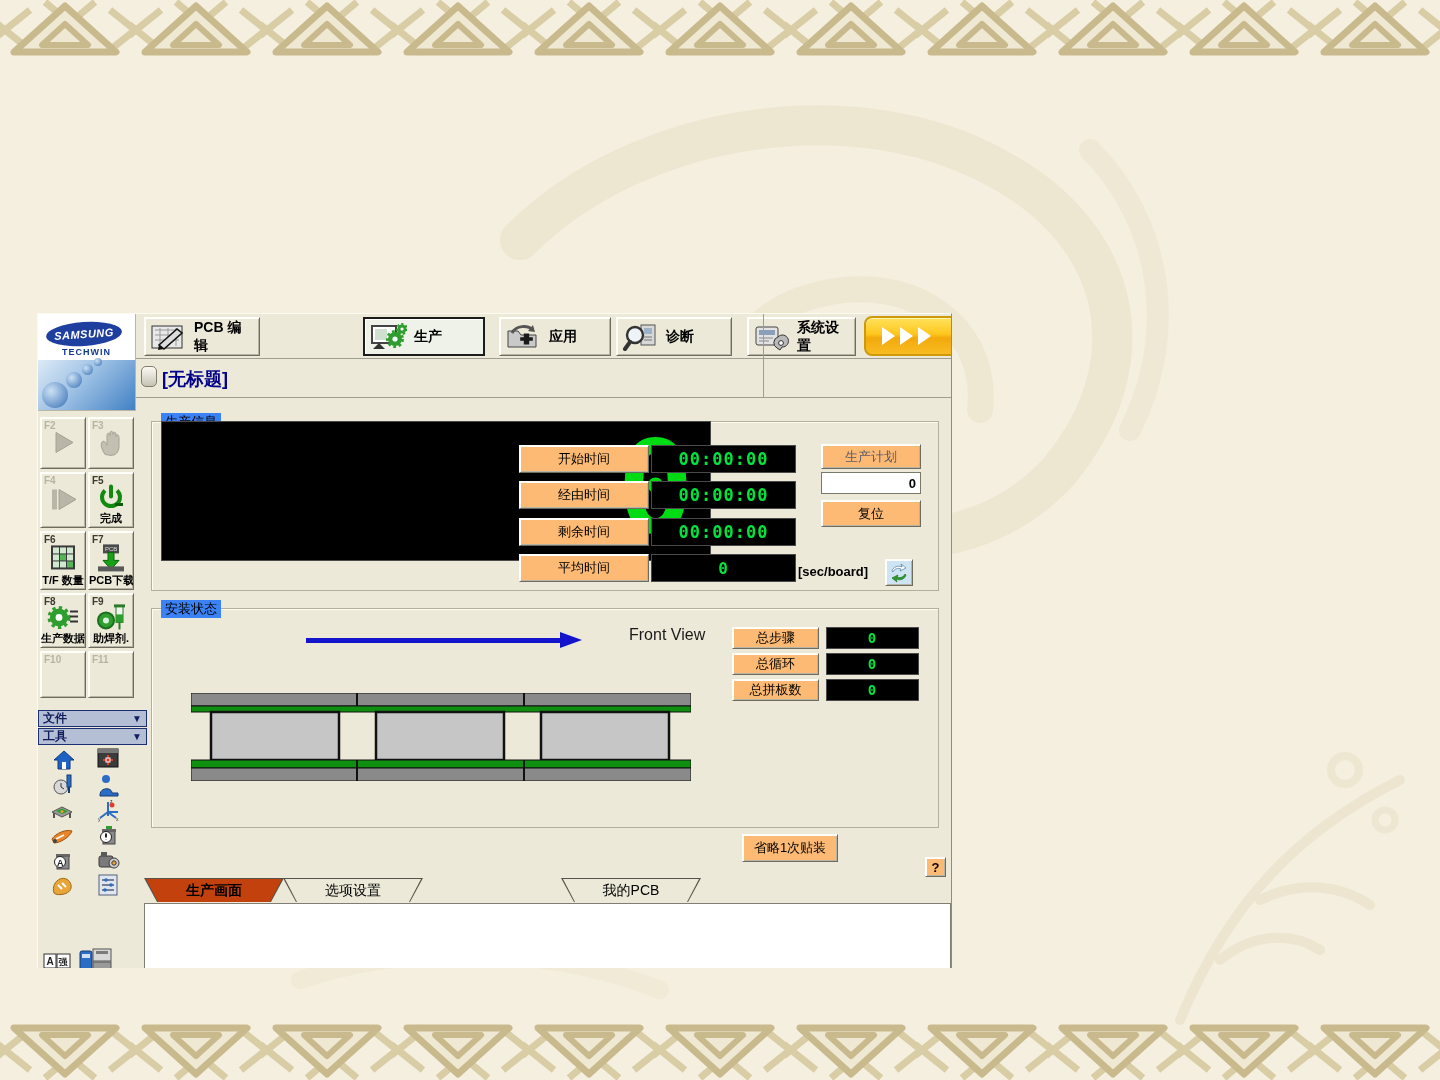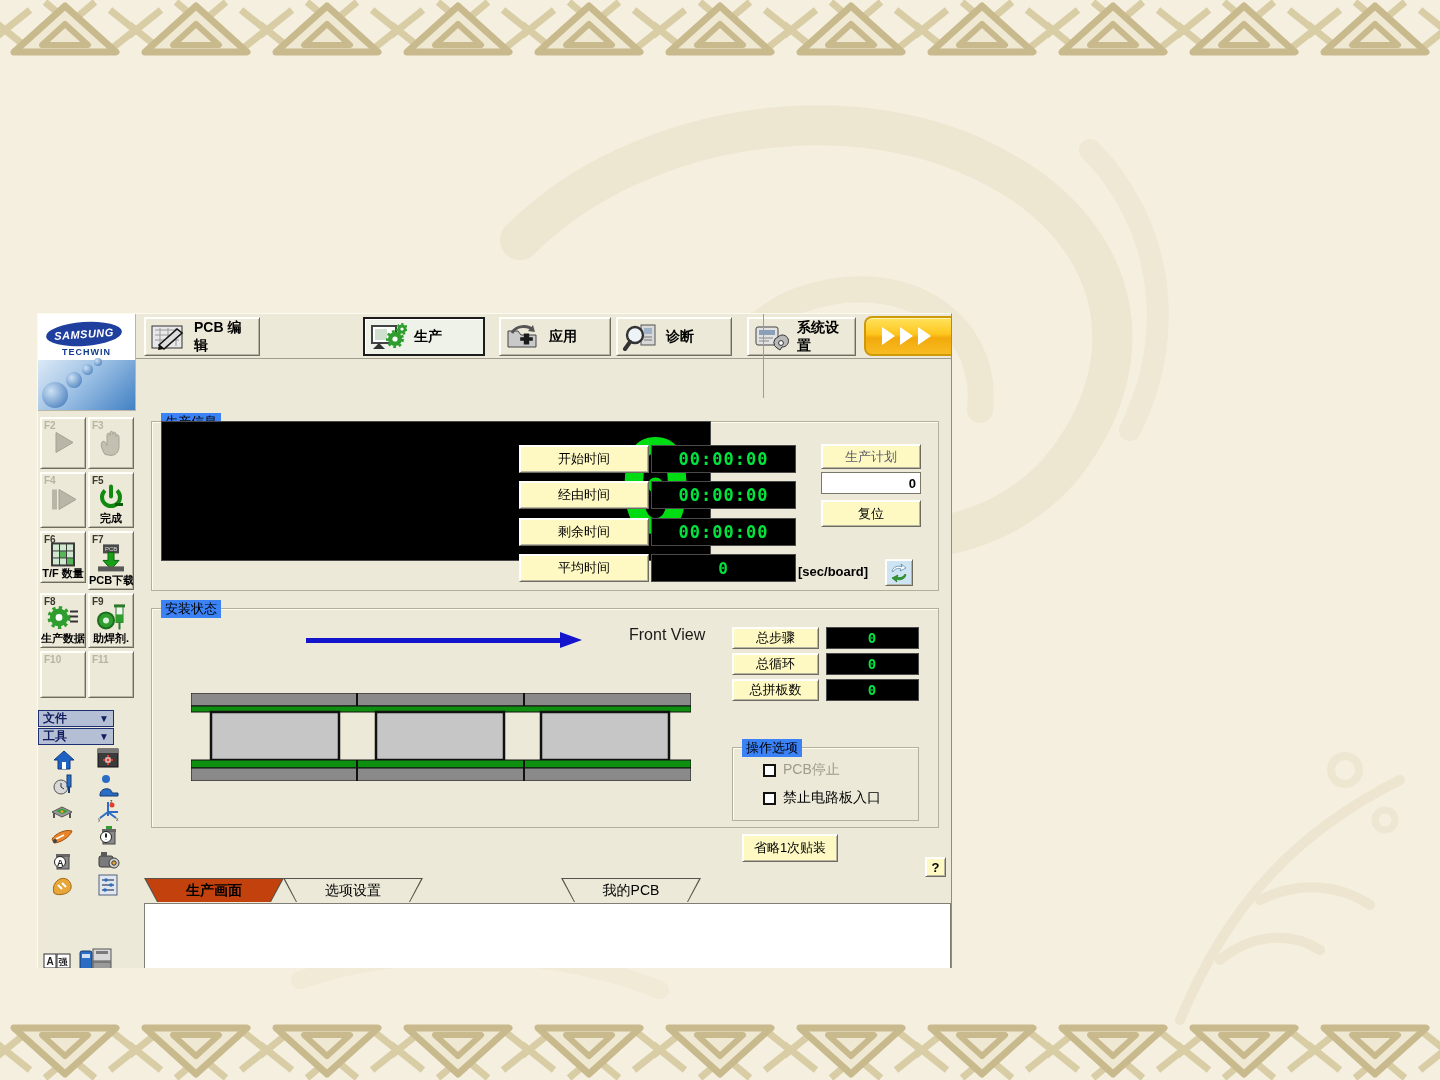--- a/index.html
+++ b/index.html
@@ -67,29 +67,29 @@
   .fkey {
     background:#ece9d8; border:1px solid; border-color:#fffef6 #6e6c5e #6e6c5e #fffef6;
     box-shadow:inset 1px 1px 0 #fff, inset -1px -1px 0 #b7b4a4;
     cursor:pointer; overflow:hidden;
   }
   .fkey .fk { position:absolute; left:3px; top:2px; font-size:10px; font-weight:bold; color:#3c3a30; }
   .fkey.dis .fk { color:#b7b4a5; }
   .fkey .flabel { position:absolute; left:0; bottom:1px; width:100%; text-align:center; font-size:11px; font-weight:bold; color:#000; white-space:nowrap; }
   .fkey .ficon { position:absolute; left:50%; top:50%; transform:translate(-50%,-52%); }
   .menu-bar {
-    left:0; width:76px; height:17px; background:#b4bed4; border:1px solid #1d2f73;
+    left:0; width:109px; height:17px; background:#b4bed4; border:1px solid #1d2f73;
     display:flex; align-items:center; padding:0 4px; color:#101d5e; font-weight:bold; font-size:12px; cursor:pointer;
   }
   .menu-bar .car { margin-left:auto; font-size:10px; }
   .sideicon { width:24px; height:24px; cursor:pointer; }
 
   
   .panel3d {
-    background:#fef9c3; border:1px solid; border-color:#fffef6 #6e6c5e #6e6c5e #fffef6;
+    background:#fdba74; border:1px solid; border-color:#fffef6 #6e6c5e #6e6c5e #fffef6;
     box-shadow:inset 1px 1px 0 #fff, inset -1px -1px 0 #b7b4a4;
     display:flex; align-items:center; justify-content:center; font-size:13px;
   }
   .btn3d { cursor:pointer; }
   .led {
     background:#000; border:1px solid #4a4a4a;
     color:#00e53e; font-family:"DejaVu Sans Mono", monospace; font-weight:bold;
     display:flex; align-items:center; justify-content:center; letter-spacing:1px;
   }
   .groupbox { border:1px solid #b2af9d; box-shadow:inset 1px 1px 0 #fffdf0; }
@@ -209,20 +209,24 @@
     <div class="abs idle-btn">
       <span class="idle-arrows">
           <b></b>
           <b></b>
           <b></b>
         </span>
 
     </div>
   </div>
 
+  <div class="abs titlerow">
+    <div class="abs title-chip"></div>
+    <div class="abs title-text">[无标题]</div>
+  </div>
   <div class="abs vdivider"></div>
 
   <div class="abs fkey dis" style="left:2px;top:103px;width:46px;height:52px;">
     <span class="fk">F2</span>
     <svg class="ficon" width="26" height="26">
         <path d="M6 3 L23 13 L6 23 Z" fill="#b9b6a7" stroke="#a5a293"></path>
       </svg>
   </div>
   <div class="abs fkey dis" style="left:50px;top:103px;width:46px;height:52px;">
     <span class="fk">F3</span>
@@ -239,21 +243,21 @@
   </div>
   <div class="abs fkey" style="left:50px;top:158px;width:46px;height:56px;">
     <span class="fk">F5</span>
     <svg class="ficon" style="top:46%" width="28" height="30">
       <path d="M14 4 V14" stroke="#128a12" stroke-width="4" stroke-linecap="round"></path>
       <path d="M8 8 A9 9 0 1 0 20 8" fill="none" stroke="#128a12" stroke-width="4"></path>
       <path d="M18 22 h8" stroke="#0c5c0c" stroke-width="3"></path>
     </svg>
     <span class="flabel">完成</span>
   </div>
-  <div class="abs fkey" style="left:2px;top:217px;width:46px;height:52px;">
+  <div class="abs fkey" style="left:2px;top:217px;width:46px;height:59px;">
     <span class="fk">F6</span>
     <svg class="ficon" style="top:46%" width="28" height="28">
       <rect x="2" y="2" width="24" height="24" fill="#3a3a3a"></rect>
       <g fill="#cfe8cf">
           <rect x="4" y="4" width="6" height="6"></rect>
           <rect x="11" y="4" width="6" height="6"></rect>
           <rect x="18" y="4" width="6" height="6"></rect>
           <rect x="4" y="11" width="6" height="6"></rect>
           <rect x="18" y="11" width="6" height="6"></rect>
           <rect x="4" y="18" width="6" height="6"></rect>
@@ -485,31 +489,20 @@
     <path d="M166 0 V13 M333 0 V13" stroke="#111" stroke-width="2"></path>
     <rect x="0" y="13" width="500" height="6" fill="#0f8f0f" stroke="#111" stroke-width="1"></rect>
     <rect x="20" y="19" width="128" height="48" fill="#c6c6c6" stroke="#111" stroke-width="2.5"></rect>
     <rect x="185" y="19" width="128" height="48" fill="#c6c6c6" stroke="#111" stroke-width="2.5"></rect>
     <rect x="350" y="19" width="128" height="48" fill="#c6c6c6" stroke="#111" stroke-width="2.5"></rect>
     <rect x="0" y="67" width="500" height="8" fill="#0f8f0f" stroke="#111"></rect>
     <rect x="0" y="75" width="500" height="13" fill="#8a8a8a" stroke="#111"></rect>
     <path d="M166 67 V88 M333 67 V88" stroke="#111" stroke-width="2"></path>
   </svg>
 
-  <div class="abs groupbox" style="left:694px;top:433px;width:187px;height:74px;">
-    <span class="grouplabel">操作选项</span>
-    <div class="cbrow dis" style="left:30px;top:13px;">
-      <span class="cb"></span>
-      <span>PCB停止</span>
-    </div>
-    <div class="cbrow" style="left:30px;top:41px;">
-      <span class="cb"></span>
-      <span>禁止电路板入口</span>
-    </div>
-  </div>
 
   <div class="abs panel3d btn3d" style="left:704px;top:520px;width:96px;height:28px;">
       <span>省略1次贴装</span>
     </div>
   <div class="abs panel3d btn3d helpbtn">
       <span>?</span>
     </div>
 
   <div class="abs btab active" style="left: 106px; width: 140px; top: 564px;">
     <span class="edge"></span>

